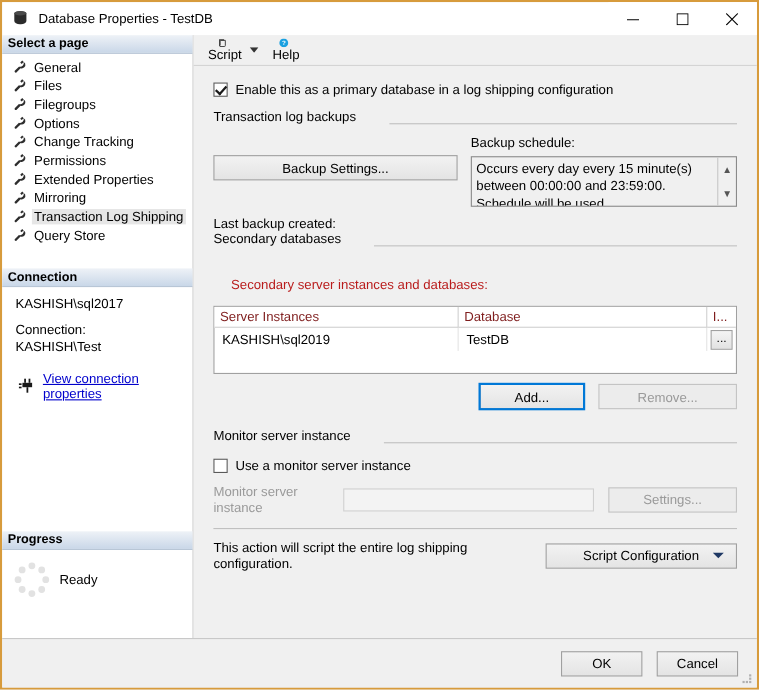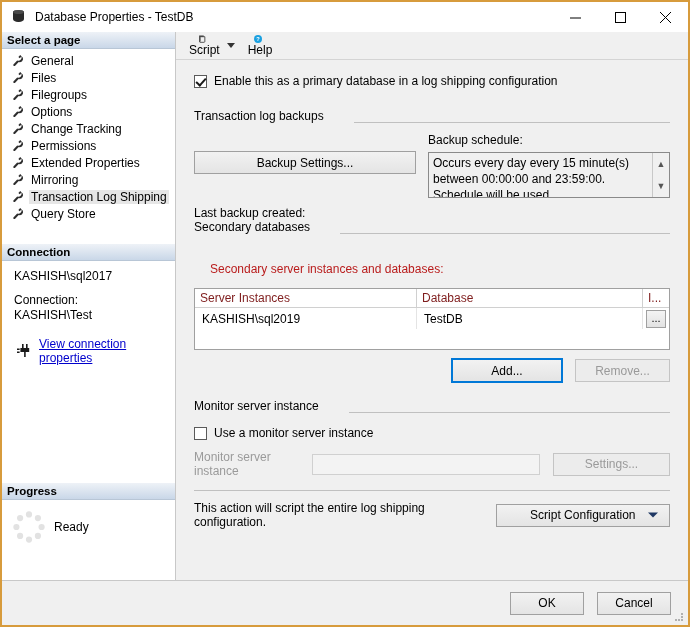--- a/index.html
+++ b/index.html
@@ -159,21 +159,21 @@
   .tb-caret {
     width: 14px; height: 20px;
     display: flex; align-items: center; justify-content: center;
     margin-right: 6px;
     cursor: default;
   }
   .help-icon { width: 14px; height: 14px; margin-right: 5px; }
 
   .content { padding: 14px 18px 0 18px; flex: 1 1 auto; min-height: 0; }
 
-  .cb-row { display: flex; align-items: center; margin-bottom: 21px; }
+  .cb-row { display: flex; align-items: center; margin-bottom: 11px; }
   .checkbox {
     width: 13px; height: 13px;
     border: 1px solid #5a5a5a;
     background: #ffffff;
     margin-right: 7px;
     flex: 0 0 auto;
     position: relative;
   }
   .checkbox.checked::after {
     content: "";
@@ -294,22 +294,22 @@
     cursor: default;
     line-height: 1;
   }
 
   .grid-btns {
     display: flex;
     justify-content: flex-end;
     margin-top: 9px;
     gap: 13px;
   }
-  .btn-add { width: 110px; }
-  .btn-remove { width: 95px; }
+  .btn-add { width: 95px; }
+  .btn-remove { width: 126px; }
 
   .monitor-group { margin-top: 17px; }
   .monitor-cb-row { margin-top: 13px; margin-bottom: 0; }
 
   .monitor-field-row {
     display: flex; align-items: center;
     margin-top: 10px;
   }
   .mf-label {
     width: 118px; flex: 0 0 118px;

